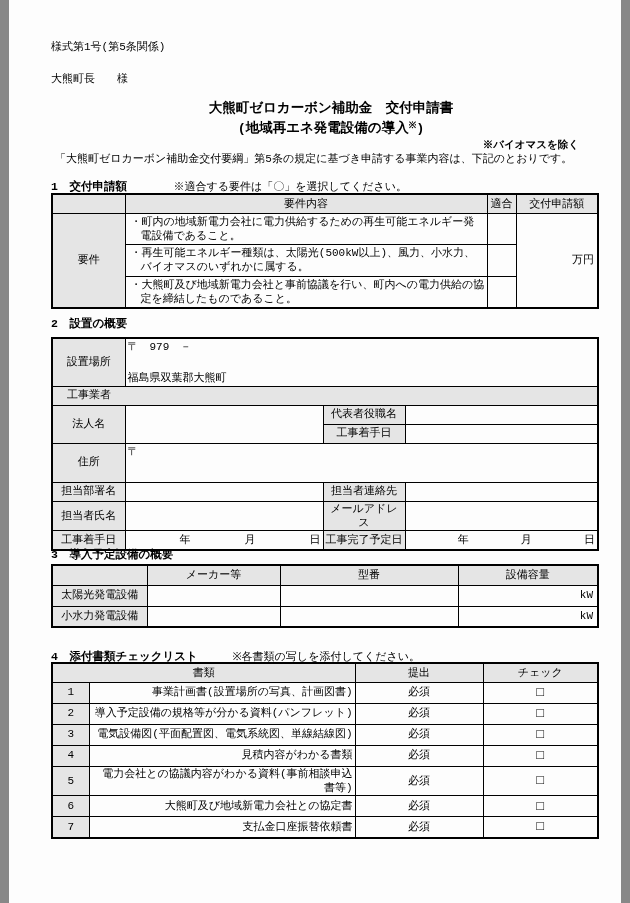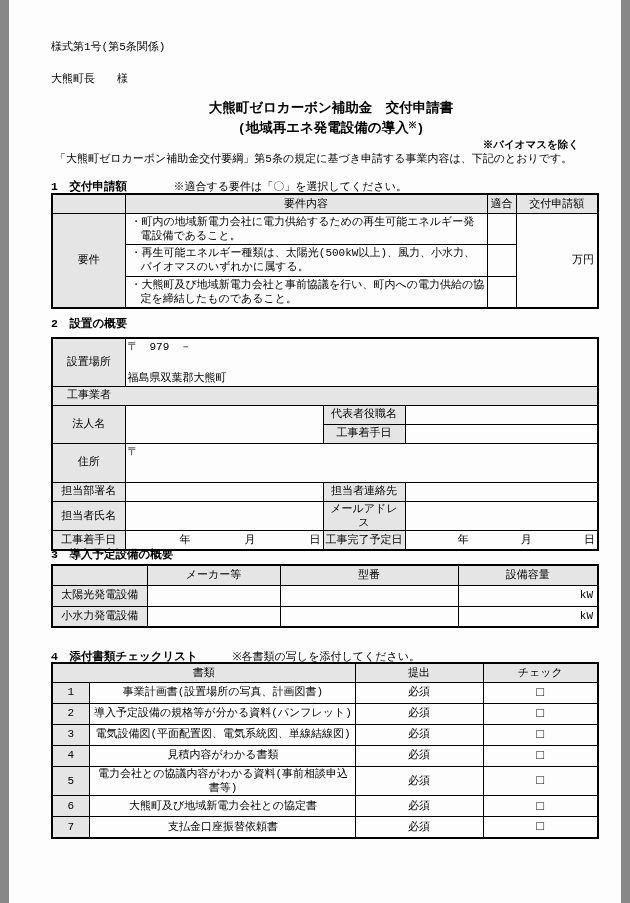--- a/index.html
+++ b/index.html
@@ -63,21 +63,21 @@
   .band-cell { padding-left: 14px; }
   .date-cell { padding: 0; }
   .date-flex { display: flex; width: 100%; }
   .date-flex span { flex: 1; text-align: right; }
   .date-flex span:last-child { padding-right: 2px; }
 
   
   .unit-cell { text-align: right; padding-right: 4px; }
 
   
-  .doc-cell { text-align: center; padding-left: 4px; }
+  .doc-cell { text-align: right; padding-left: 4px; }
   .chk-cell { text-align: center; font-size: 13px; line-height: 1; }
 </style>
 </head>
 <body>
 
 <div class="page">
 
   <div class="abs" style="left:42px; top:39px;">様式第1号(第5条関係)</div>
 
   <div class="abs" style="left:42px; top:71px;">大熊町長　　様</div>

